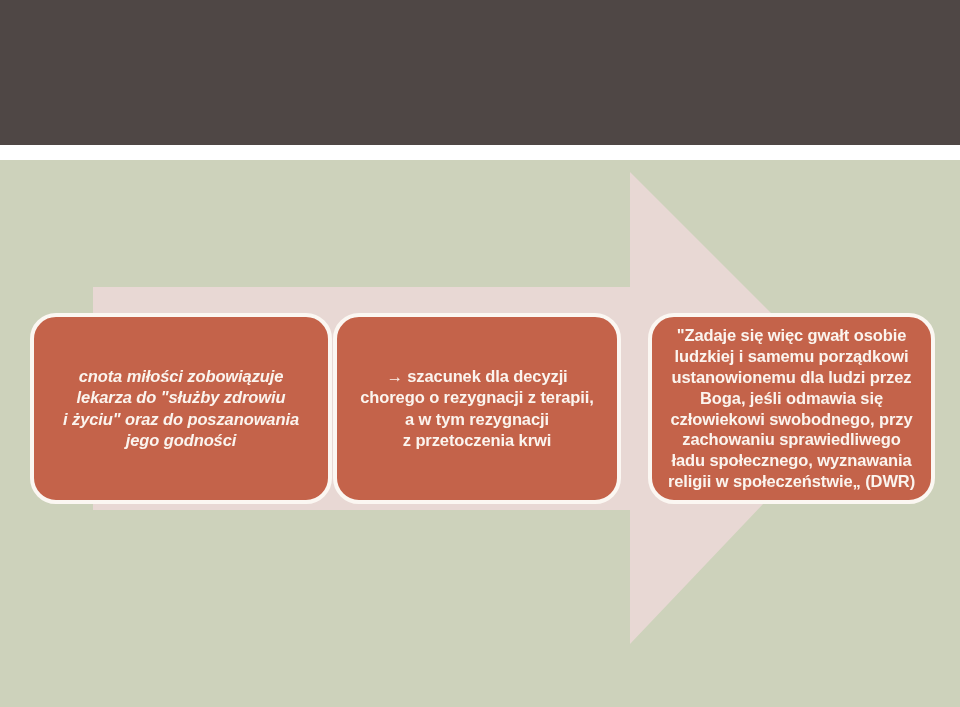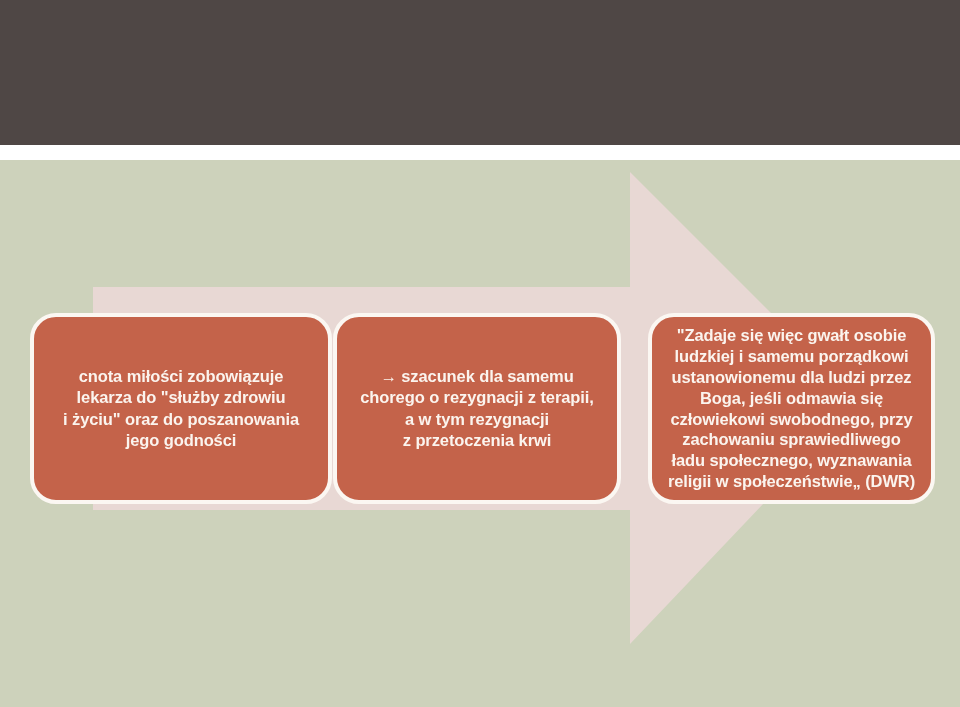--- a/index.html
+++ b/index.html
@@ -76,20 +76,21 @@
     padding: 0 10px;
     box-sizing: border-box;
     white-space: pre-line;
   }
   #card-1 {
     left: 30px;
     top: 313px;
     width: 302px;
     height: 191px;
     font-size: 16.5px;
+    font-style: italic;
   }
   #card-2 {
     left: 333px;
     top: 313px;
     width: 288px;
     height: 191px;
     font-size: 16.5px;
   }
   #card-3 {
     left: 648px;
@@ -121,21 +122,21 @@
   <div class="boxes">
 
     <div class="card" id="card-1">
       <span class="card-text">cnota miłości zobowiązuje
 lekarza do "służby zdrowiu
 i życiu" oraz do poszanowania
 jego godności</span>
     </div>
 
     <div class="card" id="card-2">
-      <span class="card-text">→  szacunek dla samemu
+      <span class="card-text">→  szacunek dla decyzji
 chorego o rezygnacji z terapii,
 a w tym rezygnacji
 z przetoczenia krwi</span>
     </div>
 
     <div class="card" id="card-3">
       <span class="card-text">"Zadaje się więc gwałt osobie
 ludzkiej i samemu porządkowi
 ustanowionemu dla ludzi przez
 Boga, jeśli odmawia się

